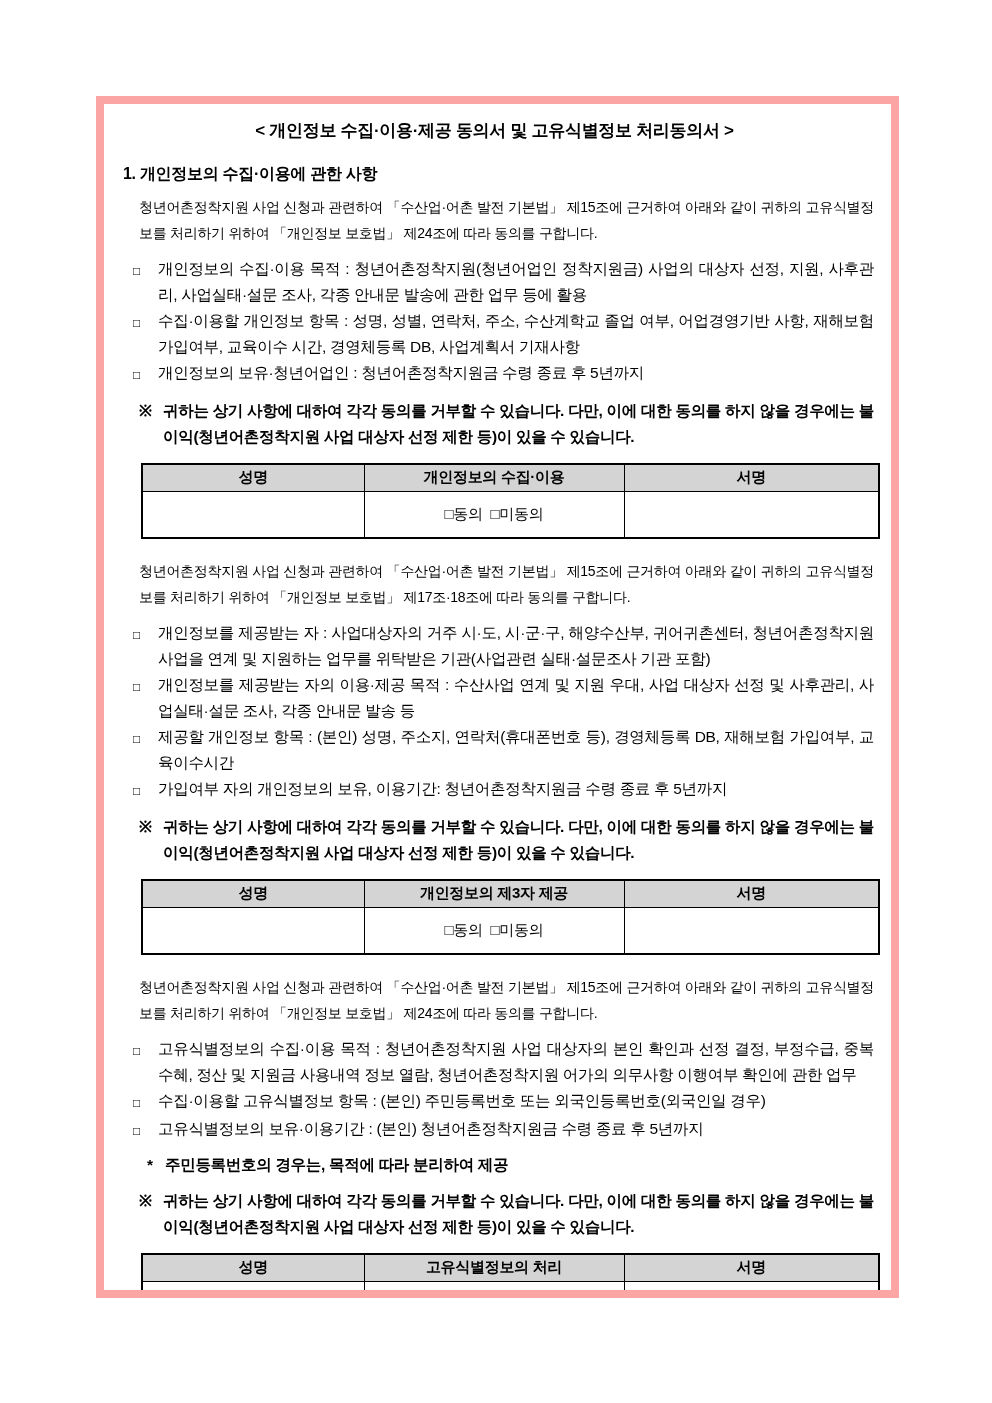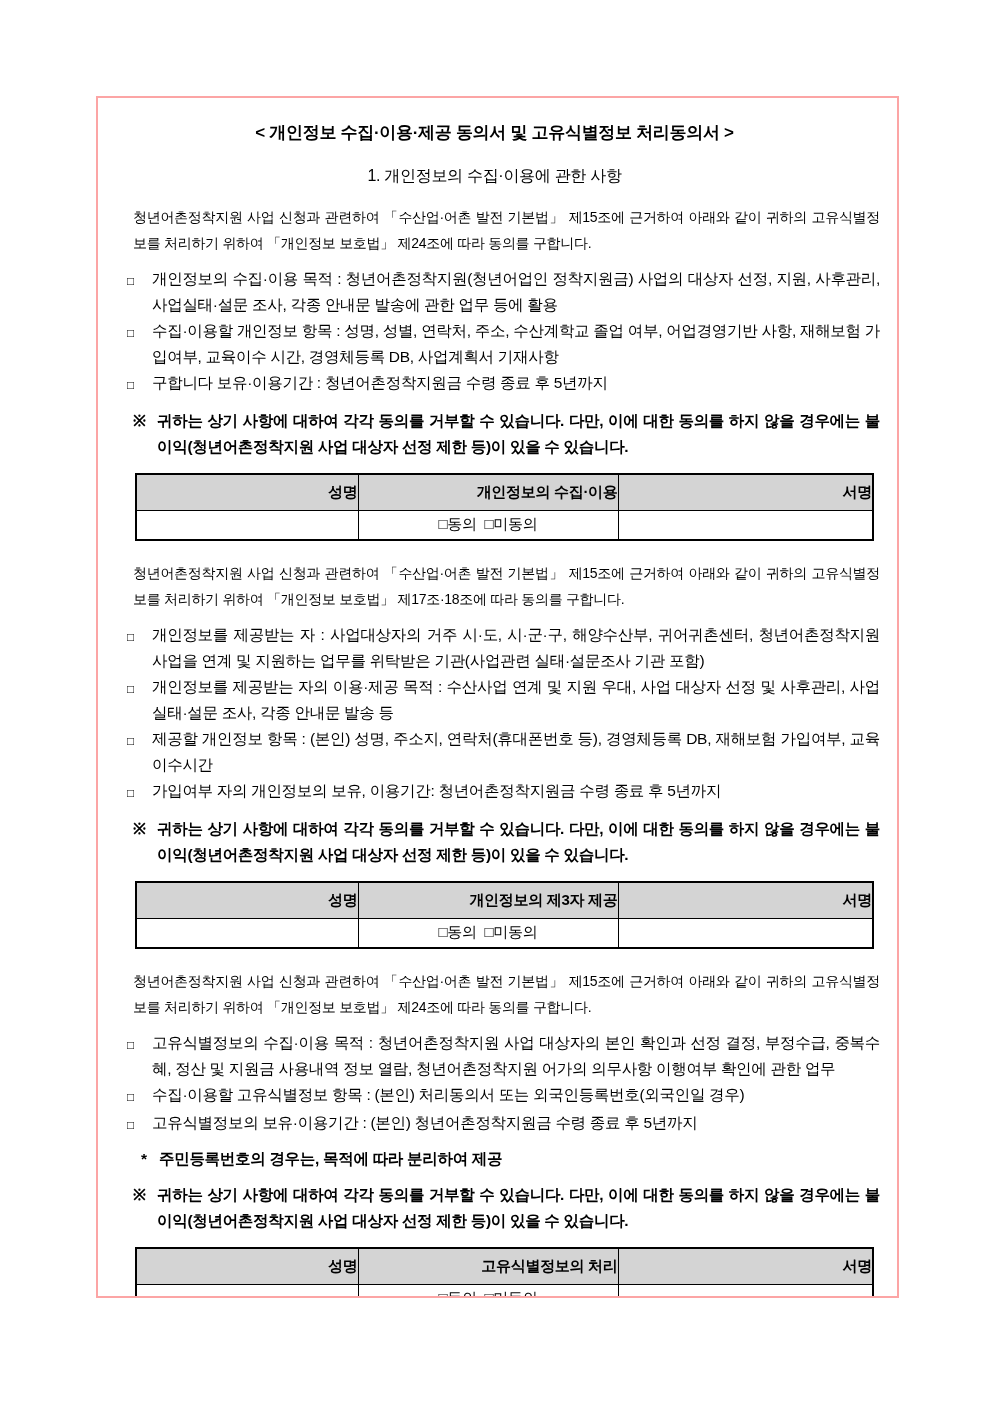--- a/index.html
+++ b/index.html
@@ -8,39 +8,38 @@
     width: 992px; height: 1403px;
     background: #ffffff;
     color: #000000;
     font-family: "Liberation Sans", sans-serif;
     position: relative;
   }
   .sheet {
     position: absolute;
     left: 96px; top: 96px;
     width: 803px; height: 1202px;
-    border: 2px solid #fca5a5;
-    padding: 16px 17px 0 11px;
+    border: 8px solid #fca5a5;
+    padding: 8px 17px 0 11px;
     overflow: hidden;
   }
   .doc-title {
     margin: 7px 0 0 0;
     text-align: center;
     font-size: 17px;
     font-weight: bold;
     letter-spacing: -0.3px;
   }
   .sec { margin-top: 19px; }
   .sec-h {
-    margin: 16px;
+    margin: 8px;
     font-size: 16px;
-    font-weight: normal;
+    font-weight: bold;
     letter-spacing: -0.3px;
     line-height: 25px;
-    text-align: center;
   }
   .intro {
     margin: 2px 0 0 24px;
     font-size: 14px;
     line-height: 26px;
     text-align: justify;
     letter-spacing: -0.3px;
   }
   .bullets { margin-top: 10px; }
   .bullet {
@@ -69,28 +68,28 @@
     margin: 13px 0 0 26px;
     width: 737px;
     table-layout: fixed;
     border: 2px solid #000;
   }
   .ctable th {
     background: #d4d4d4;
     border: 1px solid #000;
     font-size: 15px;
     font-weight: bold;
-    height: 36px;
-    text-align: right;
+    height: 27px;
+    text-align: center;
     padding: 0;
     letter-spacing: -0.3px;
   }
   .ctable td {
     border: 1px solid #000;
-    height: 30px;
+    height: 47px;
     font-size: 15px;
     text-align: center;
     padding: 0;
     letter-spacing: -0.3px;
   }
   .consent { white-space: pre; }
   col.c1 { width: 222px; }
   col.c2 { width: 260px; }
   col.c3 { width: 255px; }
 </style>
@@ -108,21 +107,21 @@
       <div class="bullet">
         <span class="bm">□</span>
         <span class="bt">개인정보의 수집·이용 목적 : 청년어촌정착지원(청년어업인 정착지원금) 사업의 대상자 선정, 지원, 사후관리, 사업실태·설문 조사, 각종 안내문 발송에 관한 업무 등에 활용</span>
       </div>
       <div class="bullet">
         <span class="bm">□</span>
         <span class="bt">수집·이용할 개인정보 항목 : 성명, 성별, 연락처, 주소, 수산계학교 졸업 여부, 어업경영기반 사항, 재해보험 가입여부, 교육이수 시간, 경영체등록 DB, 사업계획서 기재사항</span>
       </div>
       <div class="bullet">
         <span class="bm">□</span>
-        <span class="bt">구합니다 보유·이용기간 : 청년어촌정착지원금 수령 종료 후 5년까지</span>
+        <span class="bt">개인정보의 보유·청년어업인 : 청년어촌정착지원금 수령 종료 후 5년까지</span>
       </div>
     </div>
     <div class="note">
       <span class="nm">※</span>
       <span class="nt">귀하는 상기 사항에 대하여 각각 동의를 거부할 수 있습니다. 다만, 이에 대한 동의를 하지 않을 경우에는 불이익(청년어촌정착지원 사업 대상자 선정 제한 등)이 있을 수 있습니다.</span>
     </div>
     <table class="ctable">
       <colgroup>
           <col class="c1">
           <col class="c2">
@@ -194,21 +193,21 @@
 
   <div class="sec">
     <p class="intro">청년어촌정착지원 사업 신청과 관련하여 「수산업·어촌 발전 기본법」 제15조에 근거하여 아래와 같이 귀하의 고유식별정보를 처리하기 위하여 「개인정보 보호법」 제24조에 따라 동의를 구합니다.</p>
     <div class="bullets">
       <div class="bullet">
         <span class="bm">□</span>
         <span class="bt">고유식별정보의 수집·이용 목적 : 청년어촌정착지원 사업 대상자의 본인 확인과 선정 결정, 부정수급, 중복수혜, 정산 및 지원금 사용내역 정보 열람, 청년어촌정착지원 어가의 의무사항 이행여부 확인에 관한 업무</span>
       </div>
       <div class="bullet">
         <span class="bm">□</span>
-        <span class="bt">수집·이용할 고유식별정보 항목 : (본인) 처리동의서 또는 외국인등록번호(외국인일 경우)</span>
+        <span class="bt">수집·이용할 고유식별정보 항목 : (본인) 주민등록번호 또는 외국인등록번호(외국인일 경우)</span>
       </div>
       <div class="bullet">
         <span class="bm">□</span>
         <span class="bt">고유식별정보의 보유·이용기간 : (본인) 청년어촌정착지원금 수령 종료 후 5년까지</span>
       </div>
     </div>
     <div class="note star">
       <span class="nm">*</span>
       <span class="nt">주민등록번호의 경우는, 목적에 따라 분리하여 제공</span>
     </div>

